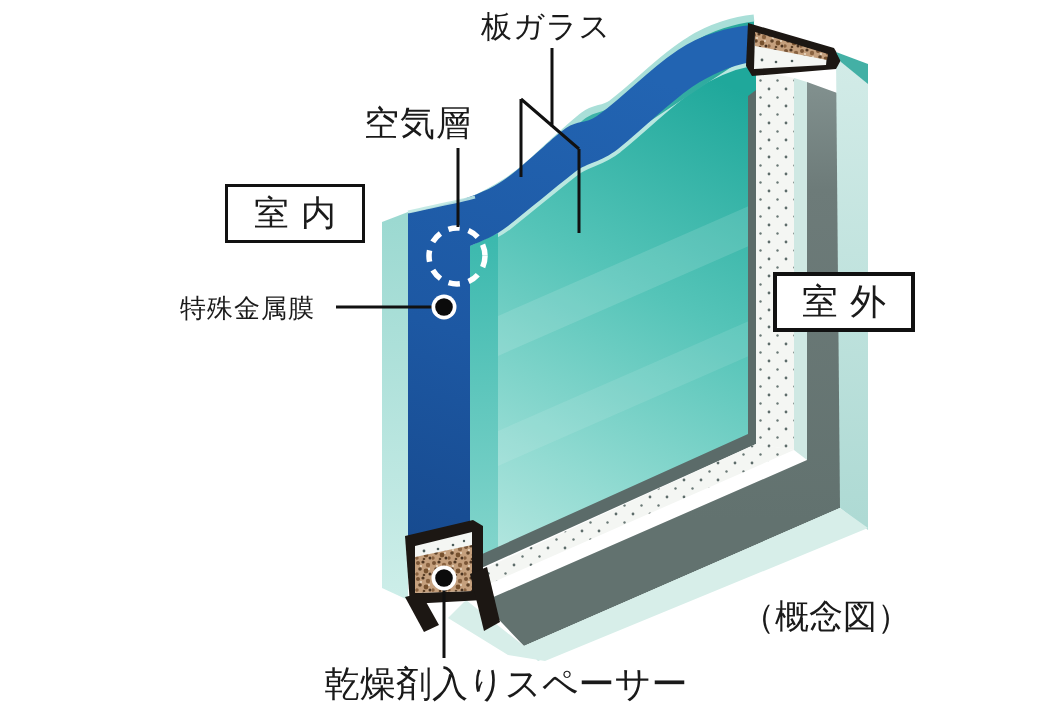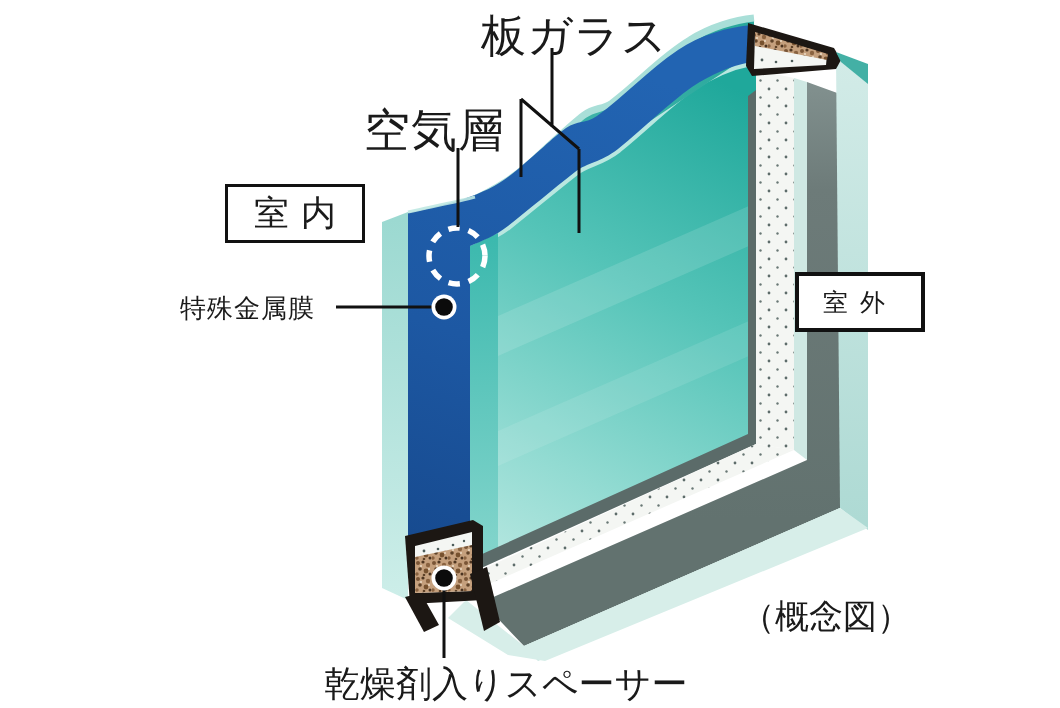--- a/index.html
+++ b/index.html
@@ -5,31 +5,31 @@
   html,body{margin:0;padding:0;}
   body{
     width:1060px;height:708px;position:relative;overflow:hidden;
     background:#ffffff;
     font-family:"Liberation Serif","DejaVu Serif",serif;
     color:#1a1a1a;
   }
   .stage{position:absolute;left:0;top:0;width:1060px;height:708px;}
   svg{position:absolute;left:0;top:0;}
   .lbl{position:absolute;white-space:nowrap;color:#1a1a1a;}
-  .lbl-plate{left:481px;top:6px;font-size:45px;letter-spacing:1px;}
-  .lbl-air{left:364px;top:100px;font-size:46px;letter-spacing:1px;text-align:right;}
+  .lbl-plate{left:481px;top:6px;font-size:31px;letter-spacing:1px;}
+  .lbl-air{left:364px;top:100px;font-size:35px;letter-spacing:1px;text-align:right;}
   .lbl-film{left:180px;top:285px;font-size:26px;line-height:48px;letter-spacing:1px;}
   .lbl-spacer{left:324px;top:660px;font-size:36px;letter-spacing:0px;}
   .lbl-note{left:741px;top:594px;font-size:34px;}
   .boxlbl{
     position:absolute;background:#ffffff;border:3px solid #111;
     display:flex;align-items:center;justify-content:center;
   }
   .box-indoor{left:225px;top:184px;width:122px;height:53px;font-size:35px;letter-spacing:12px;padding-left:12px;}
-  .box-outdoor{left:795px;top:272px;width:122px;height:52px;border-width:4px;font-size:25px;letter-spacing:12px;padding-left:0;}
+  .box-outdoor{left:773px;top:272px;width:122px;height:52px;border-width:4px;font-size:36px;letter-spacing:12px;padding-left:12px;}
 </style>
 </head>
 <body>
 
 <div class="stage">
 
 <svg width="1060" height="708" viewBox="0 0 1060 708">
   <defs>
     <linearGradient id="faceGrad" gradientUnits="userSpaceOnUse" x1="700" y1="70" x2="430" y2="580">
       <stop offset="0" stop-color="#1fa89b"></stop>

